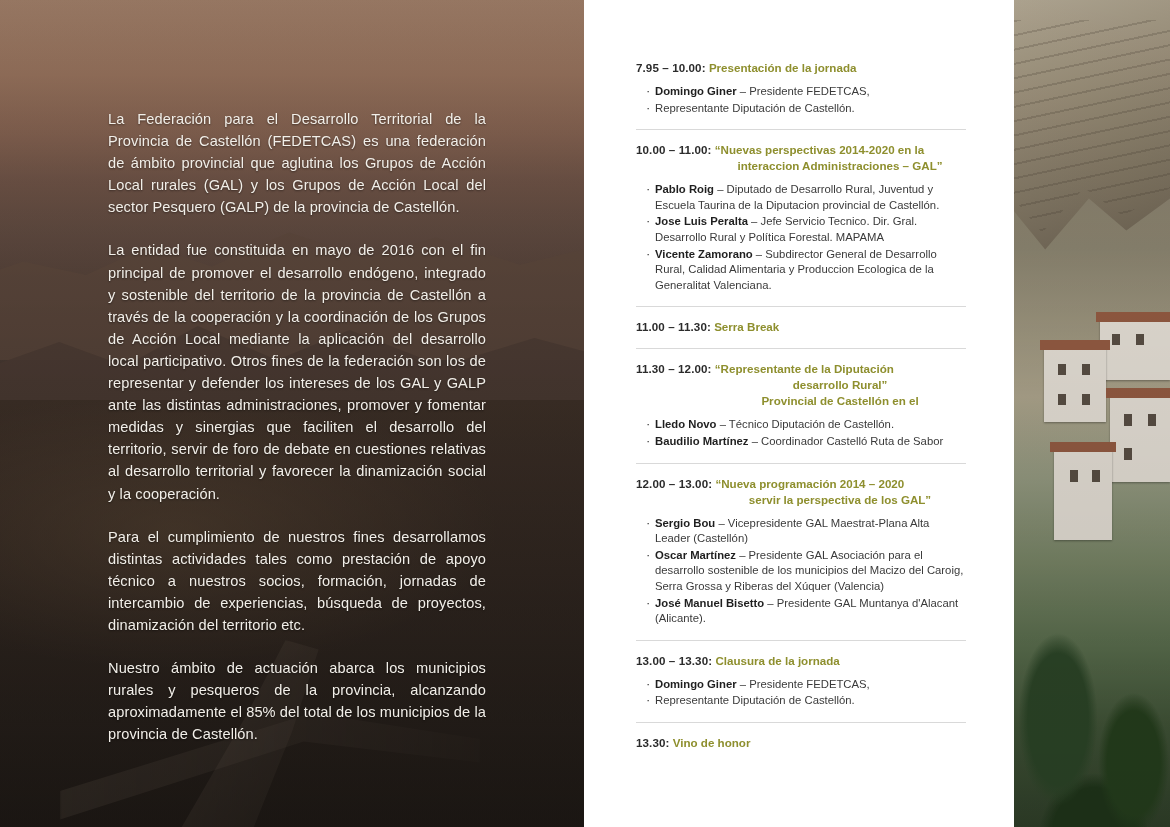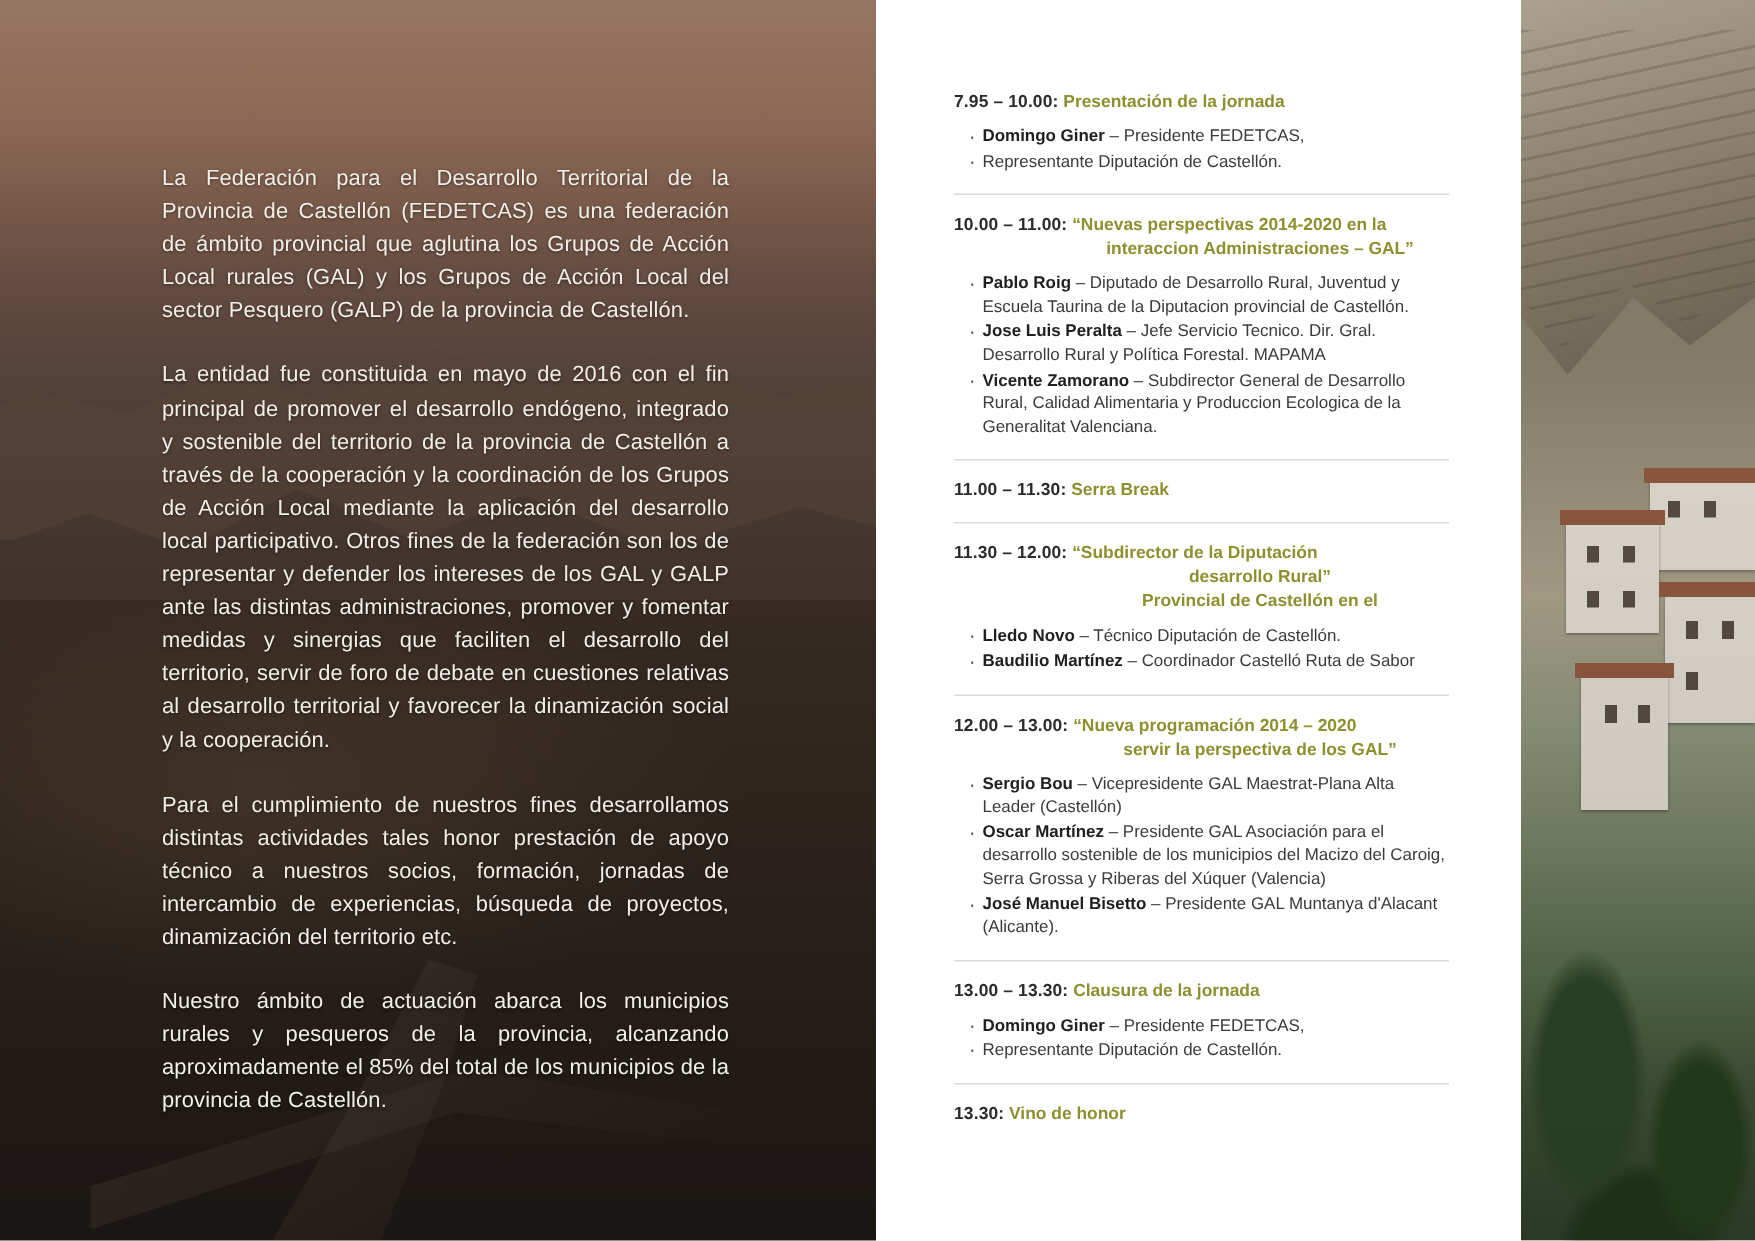--- a/index.html
+++ b/index.html
@@ -14,21 +14,21 @@
     overflow: hidden;
     position: relative;
   }
 
   
   .left-panel {
     position: absolute;
     left: 0; top: 0;
     width: 584px; height: 827px;
     overflow: hidden;
-    background: #15803d;
+    background: #8b5cf6;
   }
   .left-photo {
     position: absolute;
     inset: 0;
     background:
       
       linear-gradient(180deg, #b08c74 0%, #a98169 9%, #96705d 16%, #7d5f52 22%, #6d564c 28%, #5d4a42 36%, #4e413b 46%, #453b36 58%, #3b342f 72%, #2f2a27 86%, #272320 100%);
   }
   
   .mtn1 {
@@ -224,21 +224,21 @@
     <div class="mtn1"></div>
     <div class="mtn2"></div>
     <div class="valley"></div>
     <div class="road"></div>
     <div class="road2"></div>
   </div>
   <div class="left-shade"></div>
   <div class="left-text">
     <p>La Federación para el Desarrollo Territorial de la Provincia de Castellón (FEDETCAS) es una federación de ámbito provincial que aglutina los Grupos de Acción Local rurales (GAL) y los Grupos de Acción Local del sector Pesquero (GALP) de la provincia de Castellón.</p>
     <p>La entidad fue constituida en mayo de 2016 con el fin principal de promover el desarrollo endógeno, integrado y sostenible del territorio de la provincia de Castellón a través de la cooperación y la coordinación de los Grupos de Acción Local mediante la aplicación del desarrollo local participativo. Otros fines de la federación son los de representar y defender los intereses de los GAL y GALP ante las distintas administraciones, promover y fomentar medidas y sinergias que faciliten el desarrollo del territorio, servir de foro de debate en cuestiones relativas al desarrollo territorial y favorecer la dinamización social y la cooperación.</p>
-    <p>Para el cumplimiento de nuestros fines desarrollamos distintas actividades tales honor prestación de apoyo técnico a nuestros socios, formación, jornadas de intercambio de experiencias, búsqueda de proyectos, dinamización del territorio etc.</p>
+    <p>Para el cumplimiento de nuestros fines desarrollamos distintas actividades tales como prestación de apoyo técnico a nuestros socios, formación, jornadas de intercambio de experiencias, búsqueda de proyectos, dinamización del territorio etc.</p>
     <p>Nuestro ámbito de actuación abarca los municipios rurales y pesqueros de la provincia, alcanzando aproximadamente el 85% del total de los municipios de la provincia de Castellón.</p>
   </div>
 </div>
 
 <div class="program">
   <div class="prog-inner">
 
     <div class="slot">
       <div class="slot-head">
         <span class="time">7.95 – 10.00:</span>
@@ -269,21 +269,21 @@
       <div class="slot-head">
         <span class="time">11.00 – 11.30:</span>
         <span class="title">Serra Break</span>
       </div>
     </div>
     <div class="divider"></div>
 
     <div class="slot">
       <div class="slot-head">
         <span class="time">11.30 – 12.00:</span>
-        <span class="title">“Subdirector de la Diputación</span>
+        <span class="title">“Representante de la Diputación</span>
         <span class="title-center">desarrollo Rural”</span>
         <span class="title-center">Provincial de Castellón en el</span>
       </div>
       <ul class="speakers">
         <li><span class="name">Lledo Novo</span><span> – Técnico Diputación de Castellón.</span></li>
         <li><span class="name">Baudilio Martínez</span><span> – Coordinador Castelló Ruta de Sabor</span></li>
       </ul>
     </div>
     <div class="divider"></div>
 

